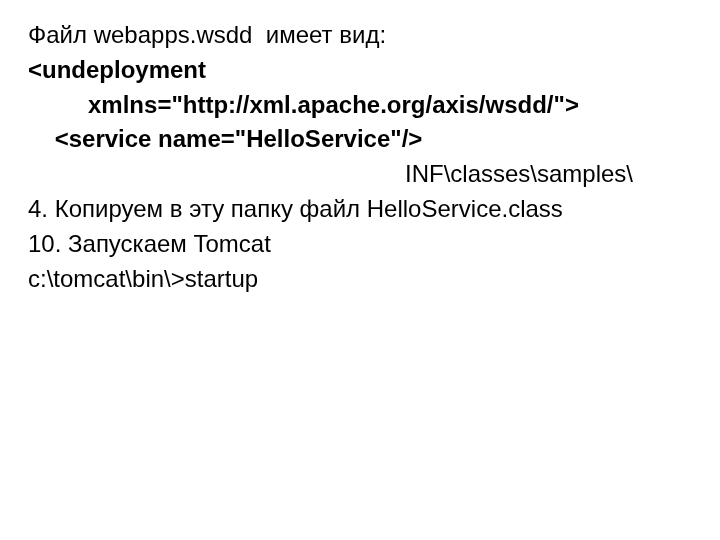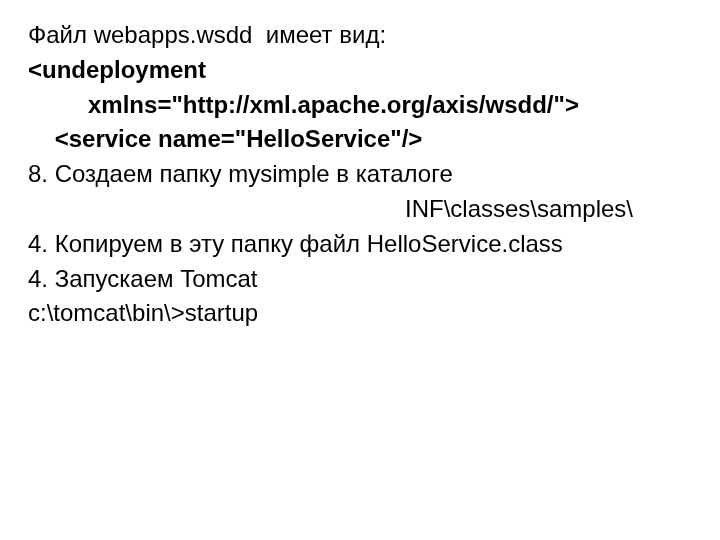--- a/index.html
+++ b/index.html
@@ -29,18 +29,17 @@
     }
   </style>
 </head>
 <body>
 
 <div class="page">
   <div class="line">Файл webapps.wsdd  имеет вид:</div>
   <div class="line bold">&lt;undeployment</div>
   <div class="line bold">         xmlns="http://xml.apache.org/axis/wsdd/"&gt;</div>
   <div class="line bold">    &lt;service name="HelloService"/&gt;</div>
-  <div class="line">8. Создаем папку mysimple в каталоге</div>
   <div class="line indent-right">INF\classes\samples\</div>
   <div class="line">4. Копируем в эту папку файл HelloService.class</div>
-  <div class="line">4. Запускаем Tomcat</div>
+  <div class="line">10. Запускаем Tomcat</div>
   <div class="line">c:\tomcat\bin\&gt;startup</div>
 </div>
 
 </body></html>

